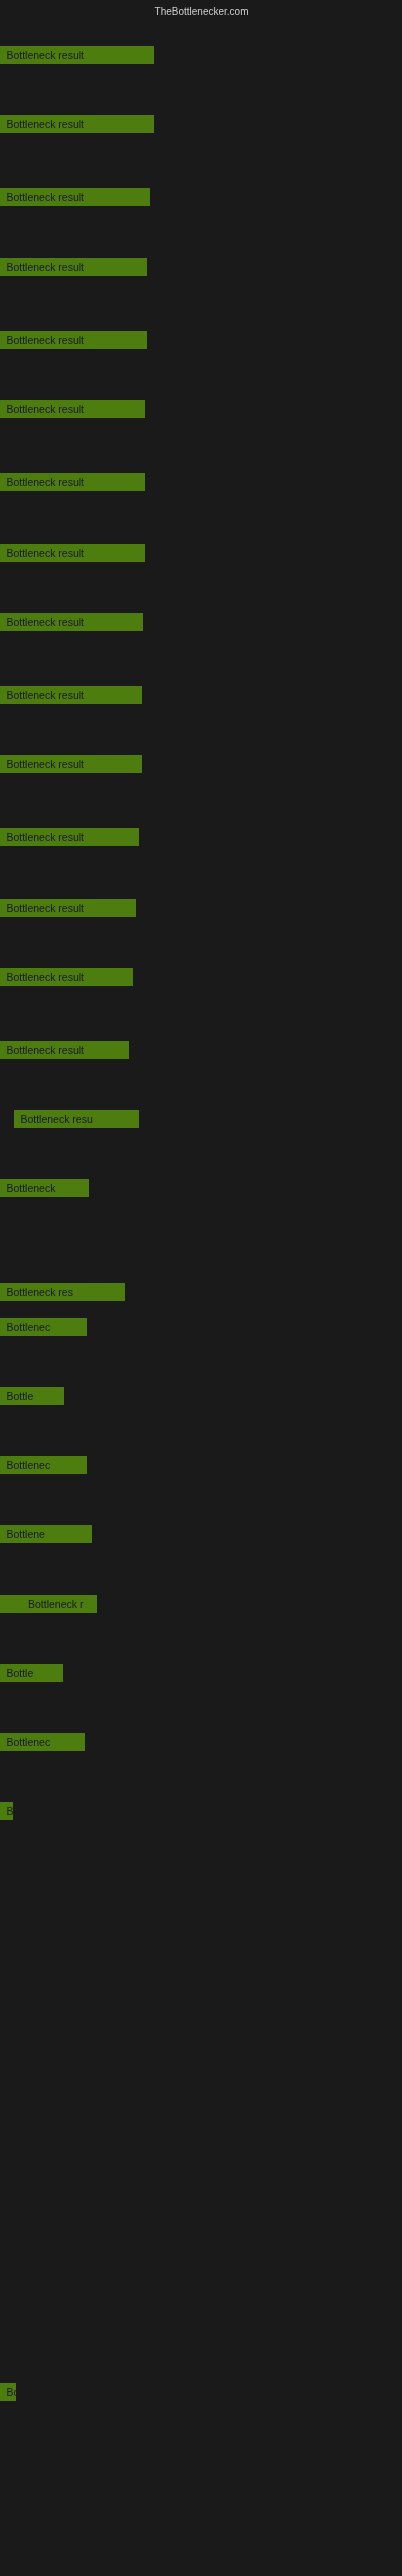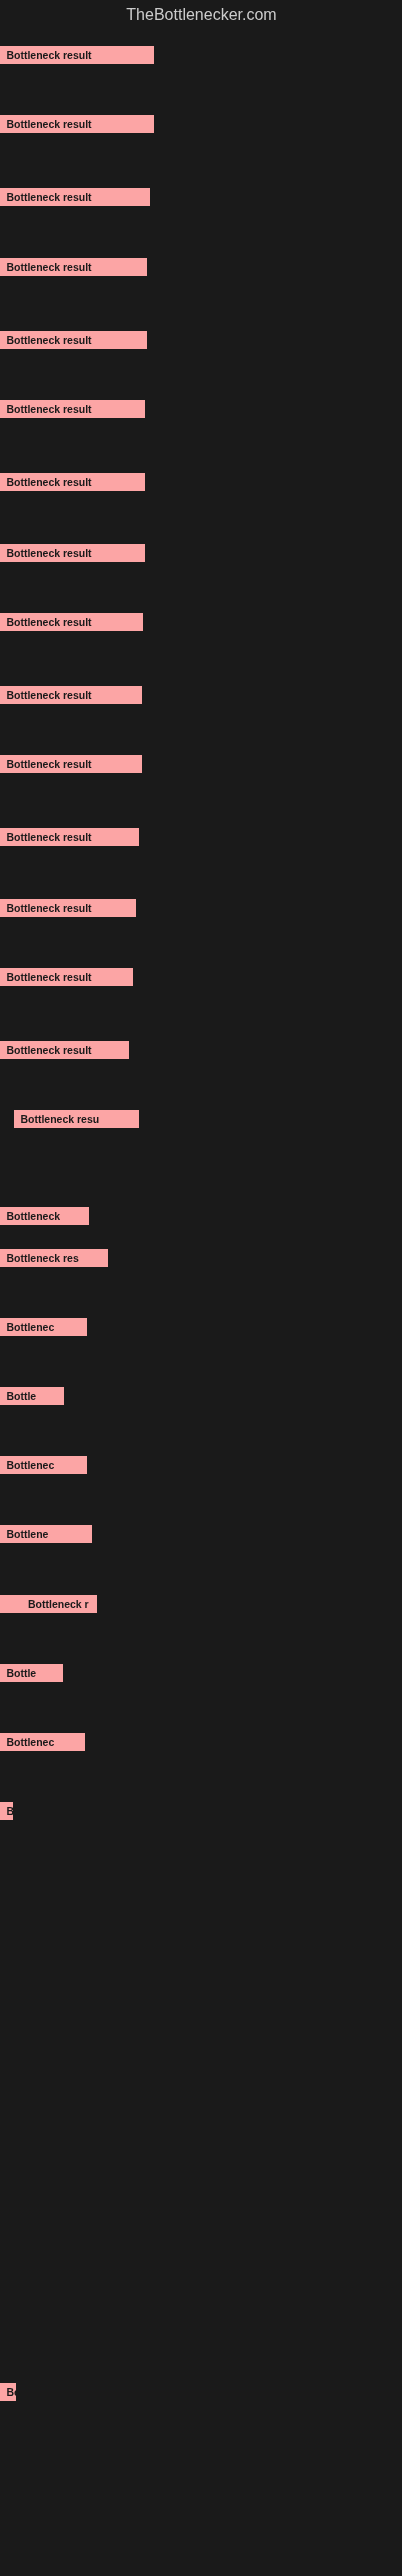--- a/index.html
+++ b/index.html
@@ -10,31 +10,31 @@
     body {
       width: 403px;
       min-height: 2576px;
       background-color: #1a1a1a;
       font-family: Arial, sans-serif;
       position: relative;
     }
     .site-title {
       text-align: center;
       color: #cccccc;
-      font-size: 16px;
+      font-size: 10px;
       padding: 6.4px 0 3.2px 0;
       font-weight: normal;
     }
     .bottleneck-item {
       position: absolute;
       left: 0;
-      background-color: #fca5a5;
+      background-color: #4d7c0f;
       color: #1a1a1a;
       font-size: 10.5px;
-      font-weight: bold;
+      font-weight: normal;
       padding: 3.2px 6.4px;
       white-space: nowrap;
       overflow: hidden;
     }
   </style>
 </head>
 <body>
 
 <div class="site-title">TheBottlenecker.com</div>
 
@@ -47,22 +47,22 @@
 <div class="bottleneck-item" style="top: 473px; width: 145px;">Bottleneck result</div>
 <div class="bottleneck-item" style="top: 544px; width: 145px;">Bottleneck result</div>
 <div class="bottleneck-item" style="top: 613px; width: 143px;">Bottleneck result</div>
 <div class="bottleneck-item" style="top: 686px; width: 142px;">Bottleneck result</div>
 <div class="bottleneck-item" style="top: 755px; width: 142px;">Bottleneck result</div>
 <div class="bottleneck-item" style="top: 828px; width: 139px;">Bottleneck result</div>
 <div class="bottleneck-item" style="top: 899px; width: 136px;">Bottleneck result</div>
 <div class="bottleneck-item" style="top: 968px; width: 133px;">Bottleneck result</div>
 <div class="bottleneck-item" style="top: 1041px; width: 129px;">Bottleneck result</div>
 <div class="bottleneck-item" style="top: 1110px; width: 125px; margin-left: 14px;">Bottleneck resu</div>
-<div class="bottleneck-item" style="top: 1179px; width: 89px; margin-top: 28px;">Bottleneck</div>
-<div class="bottleneck-item" style="top: 1249px; width: 108px;">Bottleneck res</div>
+<div class="bottleneck-item" style="top: 1179px; width: 89px;">Bottleneck</div>
+<div class="bottleneck-item" style="top: 1283px; width: 125px;">Bottleneck res</div>
 <div class="bottleneck-item" style="top: 1318px; width: 87px;">Bottlenec</div>
 <div class="bottleneck-item" style="top: 1387px; width: 64px;">Bottle</div>
 <div class="bottleneck-item" style="top: 1456px; width: 87px;">Bottlenec</div>
 <div class="bottleneck-item" style="top: 1525px; width: 92px;">Bottlene</div>
 <div class="bottleneck-item" style="top: 1595px; width: 97px; padding-left: 28px;">Bottleneck r</div>
 <div class="bottleneck-item" style="top: 1664px; width: 63px;">Bottle</div>
 <div class="bottleneck-item" style="top: 1733px; width: 85px;">Bottlenec</div>
 <div class="bottleneck-item" style="top: 1802px; width: 11.3px;">B</div>
 <div class="bottleneck-item" style="top: 2383px; width: 16px;">Bo</div>
 

